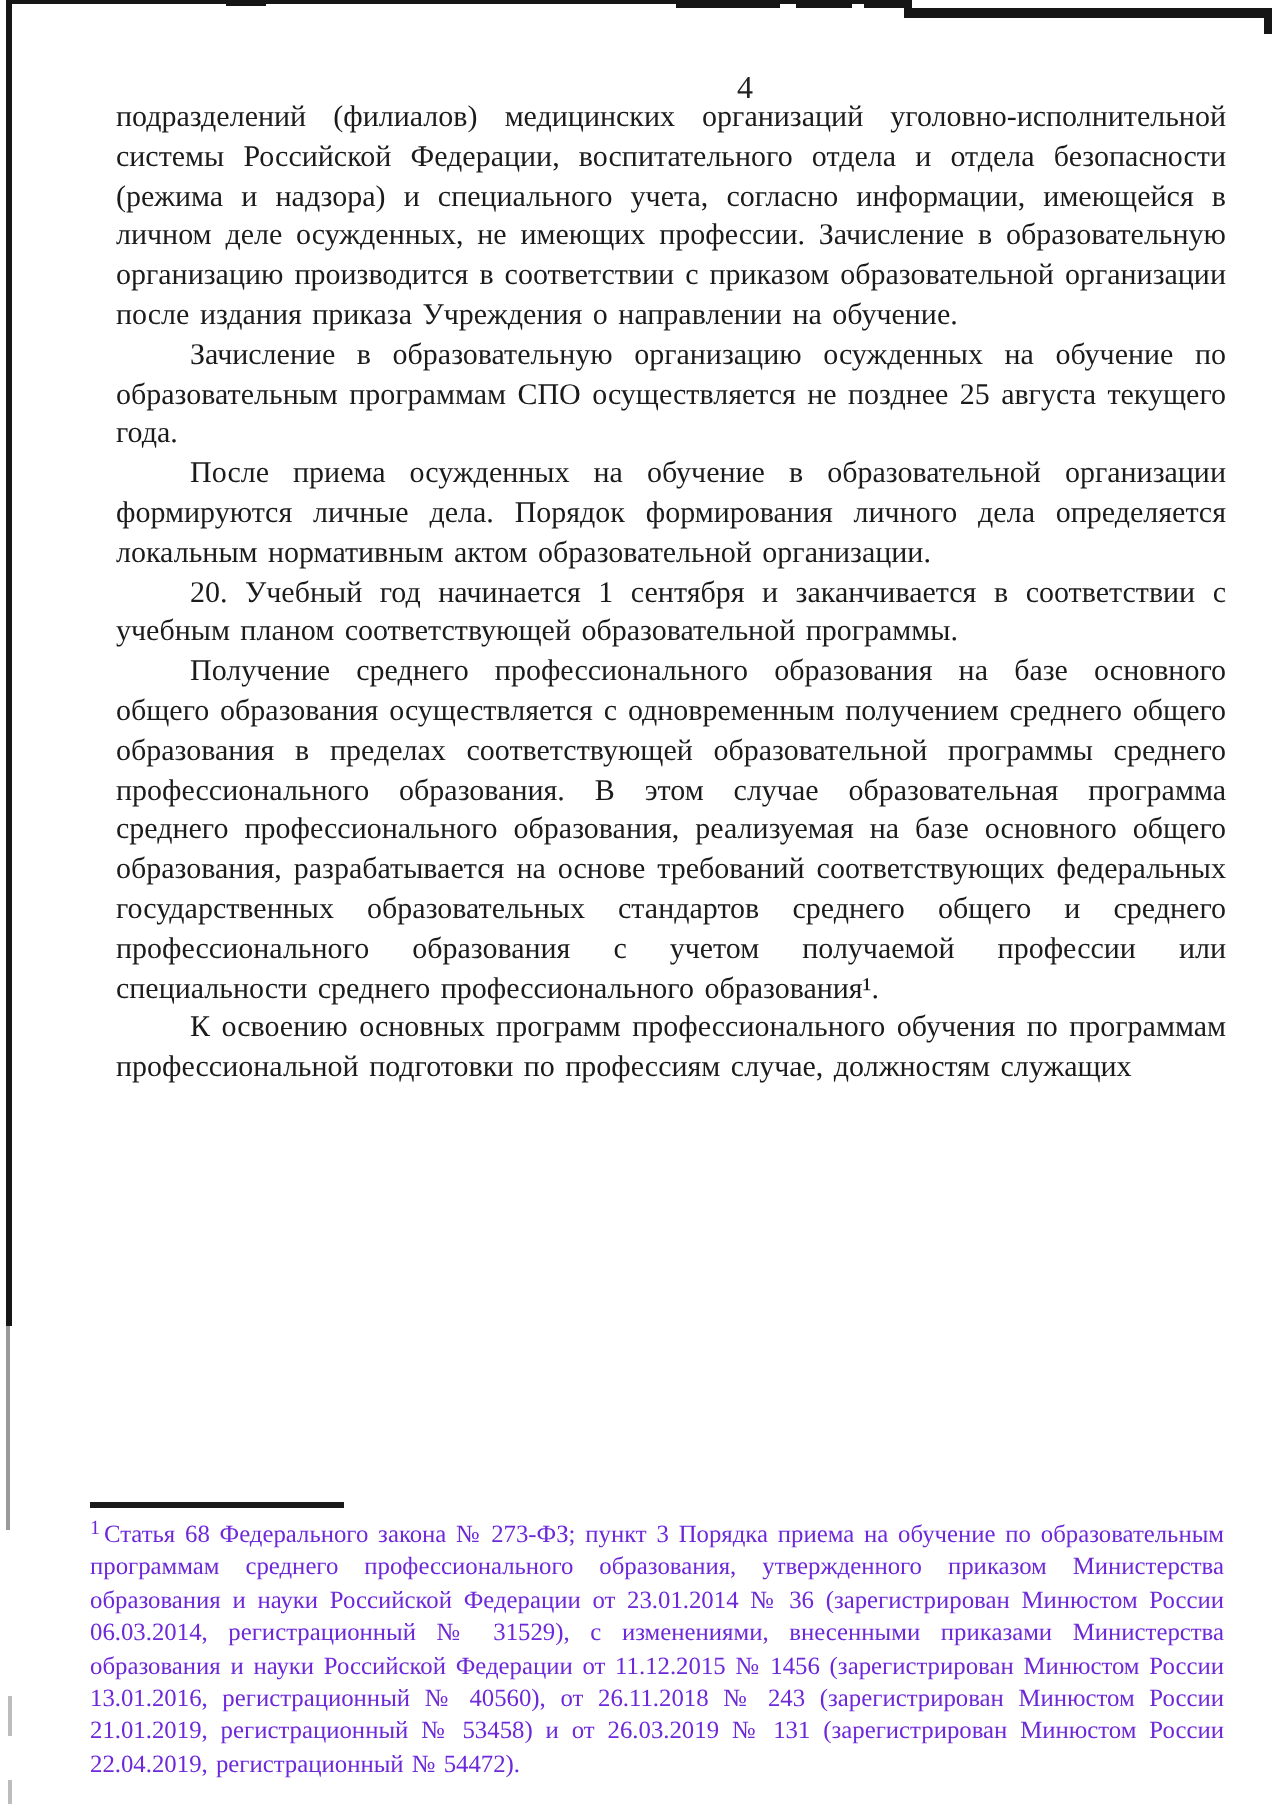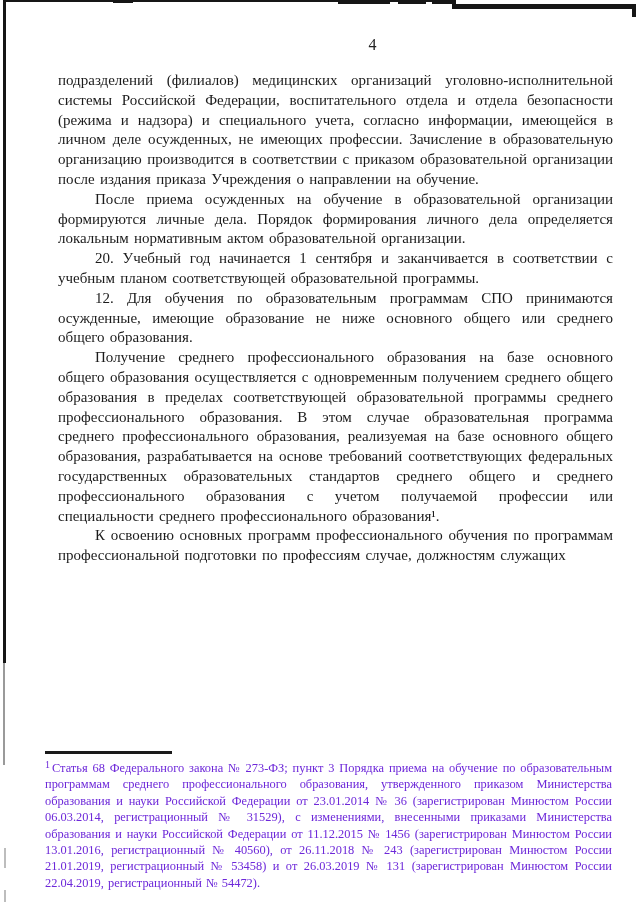--- a/index.html
+++ b/index.html
@@ -14,21 +14,21 @@
   .page{position:absolute;inset:0;background:#fff;}
   
   .b{position:absolute;background:#161616;}
   .b.gray{background:#9a9a9a;}
   .b.faint{background:#bdbdbd;}
   .page-number{
     position:absolute;top:36px;left:0;width:745px;
     text-align:center;font-size:16px;color:#222;
   }
   .doc-body{
-    position:absolute;left:58px;top:71px;width:555px;
+    position:absolute;left:58px;top:50px;width:555px;
     font-size:15px;line-height:19.8px;
     text-align:justify;
   }
   .doc-body p{margin:0;text-indent:37px;word-spacing:1.5px;}
   .doc-body p.continuation{text-indent:0;}
   .footnote-sep{position:absolute;left:45px;top:751px;width:127px;height:3px;background:#1a1a1a;}
   .footnote{
     position:absolute;left:45px;top:757px;width:567px;
     font-size:12.4px;line-height:16.4px;
     text-align:justify;color:#6d28d9;word-spacing:1px;
@@ -49,23 +49,23 @@
   <div class="b" style="left:632px;top:4px;width:4px;height:13px;"></div>
   <div class="b" style="left:3px;top:0;width:3px;height:663px;"></div>
   <div class="b gray" style="left:3px;top:663px;width:2px;height:102px;"></div>
   <div class="b faint" style="left:4px;top:848px;width:2px;height:20px;"></div>
   <div class="b faint" style="left:4px;top:890px;width:2px;height:12px;"></div>
 
   <div class="page-number">4</div>
 
   <div class="doc-body">
     <p class="continuation">подразделений (филиалов) медицинских организаций уголовно-исполнительной системы Российской Федерации, воспитательного отдела и отдела безопасности (режима и надзора) и специального учета, согласно информации, имеющейся в личном деле осужденных, не имеющих профессии. Зачисление в образовательную организацию производится в соответствии с приказом образовательной организации после издания приказа Учреждения о направлении на обучение.</p>
+    <p>Зачисление в образовательную организацию осужденных на обучение по образовательным программам СПО осуществляется не позднее 25 августа текущего года.</p>
     <p>После приема осужденных на обучение в образовательной организации формируются личные дела. Порядок формирования личного дела определяется локальным нормативным актом образовательной организации.</p>
     <p>20. Учебный год начинается 1 сентября и заканчивается в соответствии с учебным планом соответствующей образовательной программы.</p>
-    <p>12. Для обучения по образовательным программам СПО принимаются осужденные, имеющие образование не ниже основного общего или среднего общего образования.</p>
     <p>Получение среднего профессионального образования на базе основного общего образования осуществляется с одновременным получением среднего общего образования в пределах соответствующей образовательной программы среднего профессионального образования. В этом случае образовательная программа среднего профессионального образования, реализуемая на базе основного общего образования, разрабатывается на основе требований соответствующих федеральных государственных образовательных стандартов среднего общего и среднего профессионального образования с учетом получаемой профессии или специальности среднего профессионального образования¹.</p>
     <p>К освоению основных программ профессионального обучения по программам профессиональной подготовки по профессиям случае, должностям служащих</p>
   </div>
 
   <div class="footnote-sep"></div>
   <div class="footnote">
     <span class="marker">1</span><span>Статья 68 Федерального закона № 273-ФЗ; пункт 3 Порядка приема на обучение по образовательным программам среднего профессионального образования, утвержденного приказом Министерства образования и науки Российской Федерации от 23.01.2014 № 36 (зарегистрирован Минюстом России 06.03.2014, регистрационный № 31529), с изменениями, внесенными приказами Министерства образования и науки Российской Федерации от 11.12.2015 № 1456 (зарегистрирован Минюстом России 13.01.2016, регистрационный № 40560), от 26.11.2018 № 243 (зарегистрирован Минюстом России 21.01.2019, регистрационный № 53458) и от 26.03.2019 № 131 (зарегистрирован Минюстом России 22.04.2019, регистрационный № 54472).</span>
   </div>
 
 </div>

